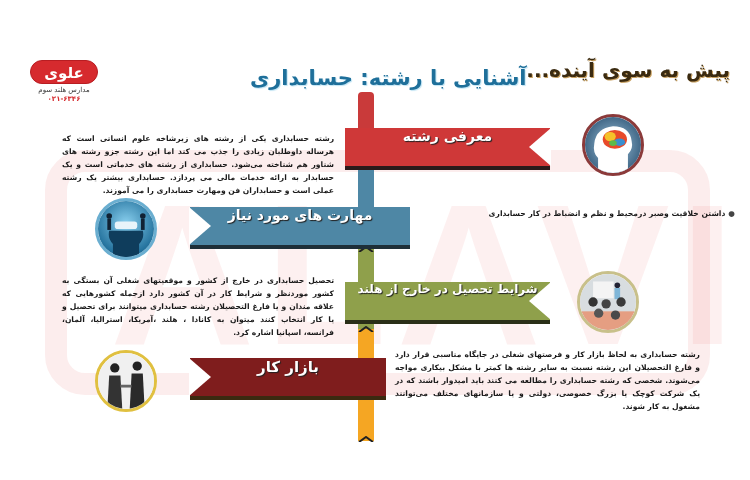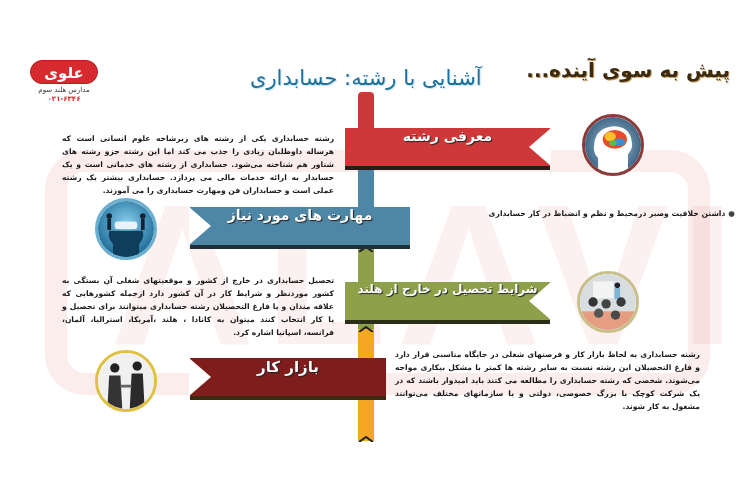--- a/index.html
+++ b/index.html
@@ -26,21 +26,21 @@
   }
   .logo-sub { font-size: 7px; color: #333; margin-top: 2px; }
   .logo-phone { font-size: 7px; color: #d62a2e; font-weight: bold; margin-top: 1px; letter-spacing: 1px; }
 
   
   .main-heading {
     position: absolute; right: 20px; top: 58px; font-size: 20px; font-weight: bold;
     color: #3a2a10; text-shadow: 1px 1px 0 #c8a060;
   }
   .sub-heading {
-    position: absolute; left: 250px; top: 66px; font-size: 21px; font-weight: normal;
+    position: absolute; left: 250px; top: 66px; font-size: 21px; font-weight: bold;
     color: #1e6f9a; text-shadow: 1px 1px 1px #bfe3f3;
   }
 
   
   .vseg { position: absolute; left: 358px; width: 16px; }
   .vseg.red { top: 92px; height: 72px; background: #c93a3a; border-radius: 4px 4px 0 0; }
   .vseg.blue { top: 164px; height: 85px; background: #4e87a5; }
   .vseg.green { top: 249px; height: 80px; background: #8fa04b; }
   .vseg.orange { top: 329px; height: 112px; background: #f5a623; }
   .chevron { position: absolute; left: 358px; width: 16px; height: 6px; }

